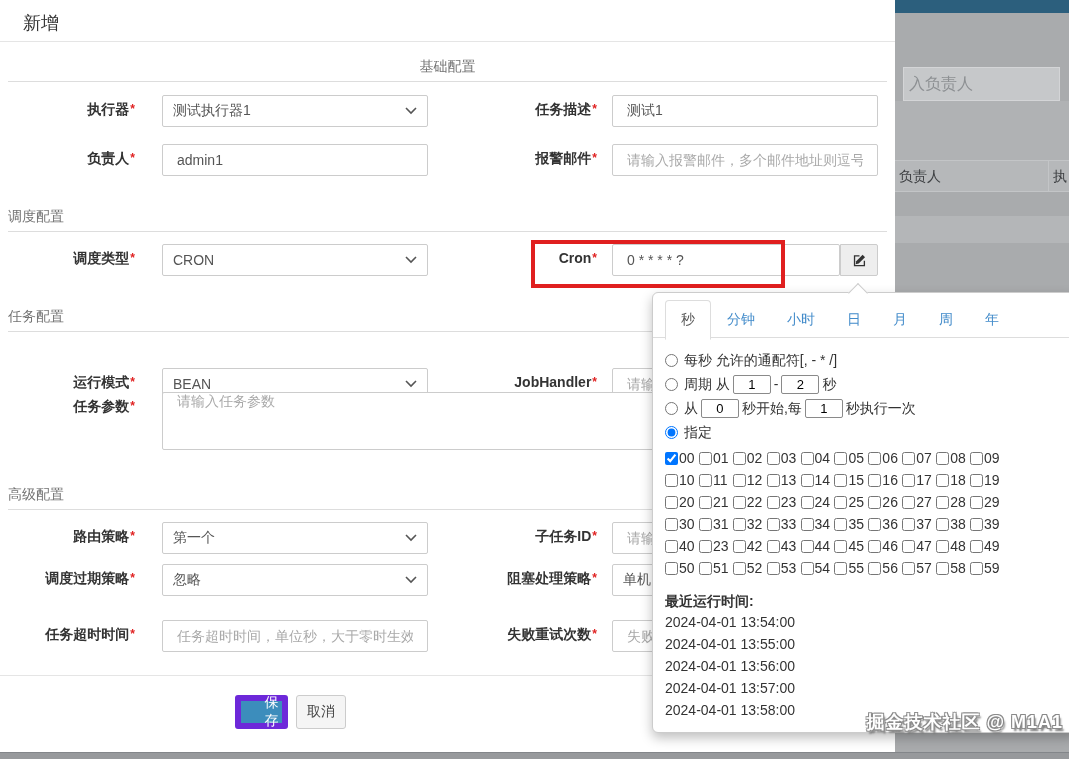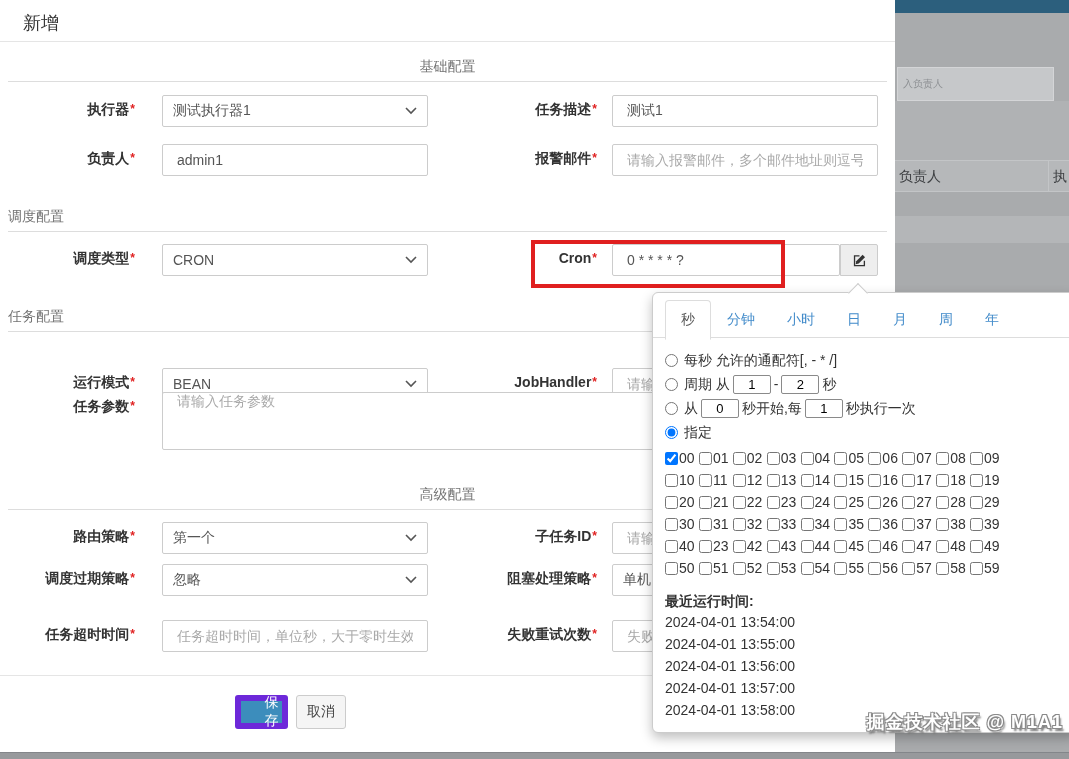--- a/index.html
+++ b/index.html
@@ -2,38 +2,38 @@
 <html><head>
 <meta charset="utf-8">
 <style>
   html,body{margin:0;padding:0;}
   #screen{position:relative;width:1069px;height:759px;overflow:hidden;background:#fff;
           font-family:"Liberation Sans","DejaVu Sans",sans-serif;font-size:14px;color:#333;}
 
   
   .bg-right{position:absolute;left:895px;top:0;width:174px;height:759px;background:#a9abad;z-index:1;}
   .bg-navbar{position:absolute;left:0;top:0;width:174px;height:13px;}
-  .bg-search{position:absolute;left:2px;top:67px;width:150px;height:32px;background:#c6c8ca;
-             border:1px solid #d4d5d7;color:#8d9093;line-height:32px;padding-left:5px;font-size:10px;}
+  .bg-search{position:absolute;left:8px;top:67px;width:150px;height:32px;background:#c6c8ca;
+             border:1px solid #d4d5d7;color:#8d9093;line-height:32px;padding-left:5px;font-size:16px;}
   .bg-panel{position:absolute;left:0;top:101px;width:174px;height:59px;background:#b0b2b4;}
   .bg-thead{position:absolute;left:0;top:160px;width:174px;height:30px;background:#b6b8ba;
             border-top:1px solid #c3c5c7;border-bottom:1px solid #c3c5c7;line-height:30px;color:#3e4043;}
   .bg-th1{position:absolute;left:4px;top:0;}
   .bg-thdiv{position:absolute;left:153px;top:0;width:1px;height:30px;background:#c3c5c7;}
   .bg-th2{position:absolute;left:158px;top:0;}
   .bg-row2{position:absolute;left:0;top:216px;width:174px;height:27px;background:#b4b6b8;}
 
   
   .modal{position:absolute;left:0;top:0;width:895px;height:752px;background:#fff;z-index:5;}
   .modal-title{position:absolute;left:23px;top:11px;font-size:18px;color:#333;}
   .title-line{position:absolute;left:0;top:41px;width:895px;height:0;border-bottom:1px solid #e5e5e5;}
 
   .section{position:absolute;left:8px;width:879px;height:23px;font-size:14px;color:#737373;
            border-bottom:1px solid #ddd;}
-  .sec-basic{top:58px;text-align:center;} .sec-sched{top:208px;} .sec-task{top:308px;} .sec-adv{top:486px;text-align:center;}
+  .sec-basic{top:58px;text-align:center;} .sec-sched{top:208px;} .sec-task{top:308px;} .sec-adv{top:486px;}
 
   .lbl{position:absolute;height:32px;line-height:28px;font-weight:bold;color:#333;text-align:right;font-size:14px;}
   .lbl-l{left:0;width:135px;} .lbl-r{left:430px;width:167px;}
   .req{color:#e02222;margin-left:1px;font-size:12px;vertical-align:top;}
 
   .fld{position:absolute;height:32px;box-sizing:border-box;border:1px solid #ccc;border-radius:2px;
        background:#fff;font-size:14px;color:#555;}
   .fld-l{left:162px;width:266px;} .fld-r{left:612px;width:266px;}
   input.fld,textarea.fld{padding:0 14px;outline:none;font-family:Liberation Sans, sans-serif;}
   input.fld::placeholder,textarea.fld::placeholder{color:#a9a9a9;}

